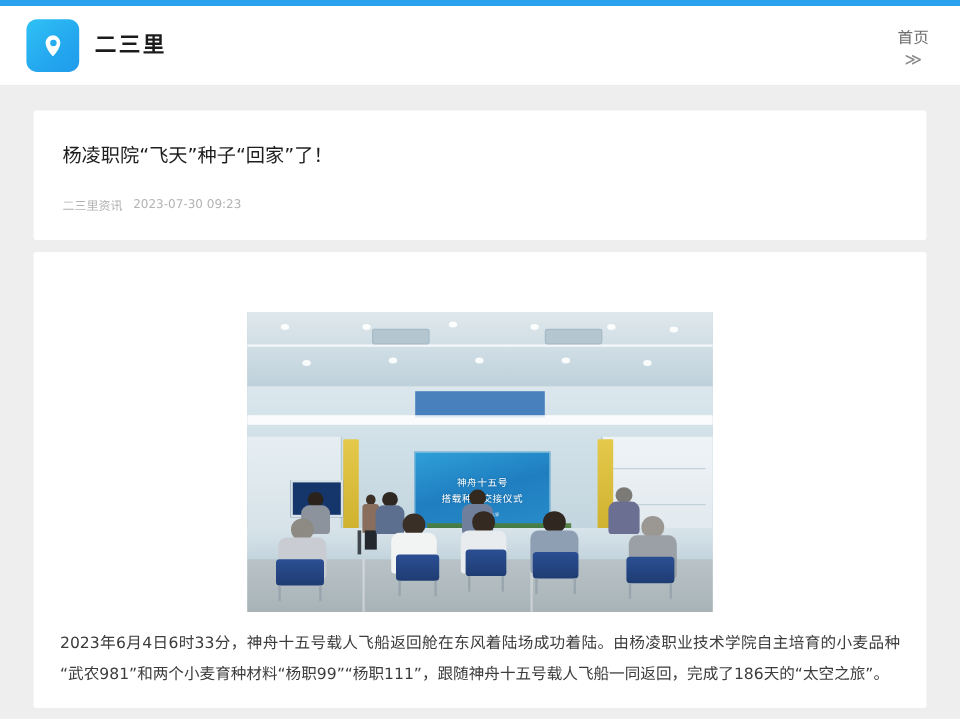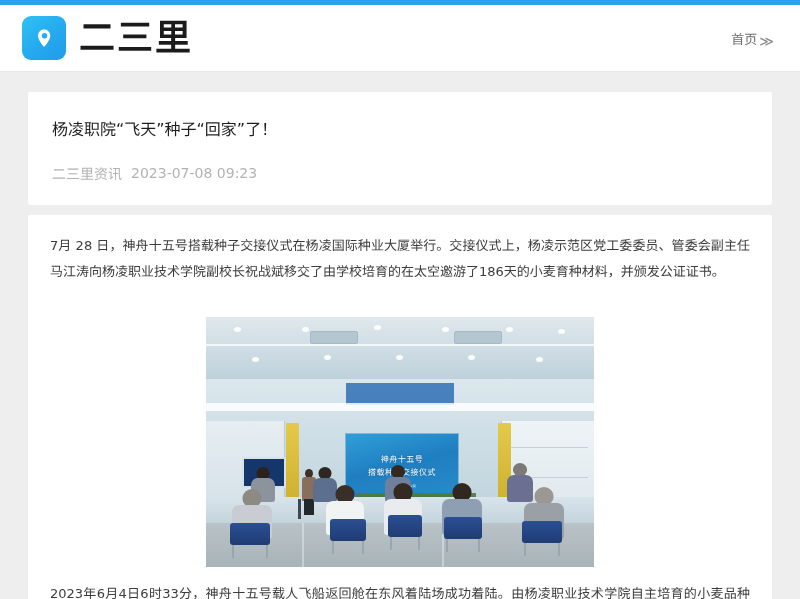--- a/index.html
+++ b/index.html
@@ -43,36 +43,37 @@
     height: 44px;
     border-radius: 9px;
     background: linear-gradient(140deg, #2fc2f5 0%, #25a9ef 55%, #1f9bea 100%);
     display: flex;
     align-items: center;
     justify-content: center;
     flex: 0 0 auto;
   }
   .logo-mark svg { display: block; }
   .brand-name {
-    font-size: 36px;
+    font-size: 18px;
     font-weight: bold;
     color: #1b1b1b;
     letter-spacing: 2px;
     line-height: 1;
     font-family: "DejaVu Sans", "Liberation Sans", sans-serif;
   }
   .header-spacer { flex: 1 1 auto; }
   .nav-home {
     display: flex;
-    align-items: flex-end;
+    align-items: center;
     gap: 2px;
     font-size: 13px;
     color: #6d6d6d;
     cursor: pointer;
     padding-right: 4px;
+    flex-direction: column;
   }
   .nav-home .chev {
     font-size: 14px;
     color: #8a8a8a;
     line-height: 1;
   }
 
   
   .page {
     padding: 20px 28px 0 28px;
@@ -89,21 +90,21 @@
   }
   .article-title {
     font-size: 16px;
     color: #1d1d1d;
     line-height: 1.45;
     margin: 0 0 22px 0;
     font-weight: normal;
     font-family: "DejaVu Sans", "Liberation Sans", sans-serif;
   }
   .byline {
-    font-size: 14px;
+    font-size: 10px;
     color: #b3b3b3;
     display: flex;
     align-items: center;
     gap: 9px;
     font-family: "DejaVu Sans", "Liberation Sans", sans-serif;
   }
 
   .card-body {
     padding: 18px 22px 14px 22px;
   }
@@ -280,27 +281,26 @@
   </div>
 
 </div>
 
 <div class="page">
 
   <div class="card card-title">
     <h1 class="article-title">杨凌职院“飞天”种子“回家”了！</h1>
     <div class="byline">
       <span>二三里资讯</span>
-      <span>2023-07-08 09:23</span>
+      <span>2023-07-30 09:23</span>
     </div>
   </div>
 
   <div class="card card-body">
 
-    <p class="para">7月 28 日，神舟十五号搭载种子交接仪式在杨凌国际种业大厦举行。交接仪式上，杨凌示范区党工委委员、管委会副主任马江涛向杨凌职业技术学院副校长祝战斌移交了由学校培育的在太空邀游了186天的小麦育种材料，并颁发公证证书。</p>
 
     <div class="figure">
       <div class="photo">
 
         <div class="ph-ceiling"></div>
         <div class="ph-lights">
           <i style="left:28px;  top:10px;"></i>
           <i style="left:96px;  top:10px;"></i>
           <i style="left:168px; top:8px;"></i>
           <i style="left:236px; top:10px;"></i>

